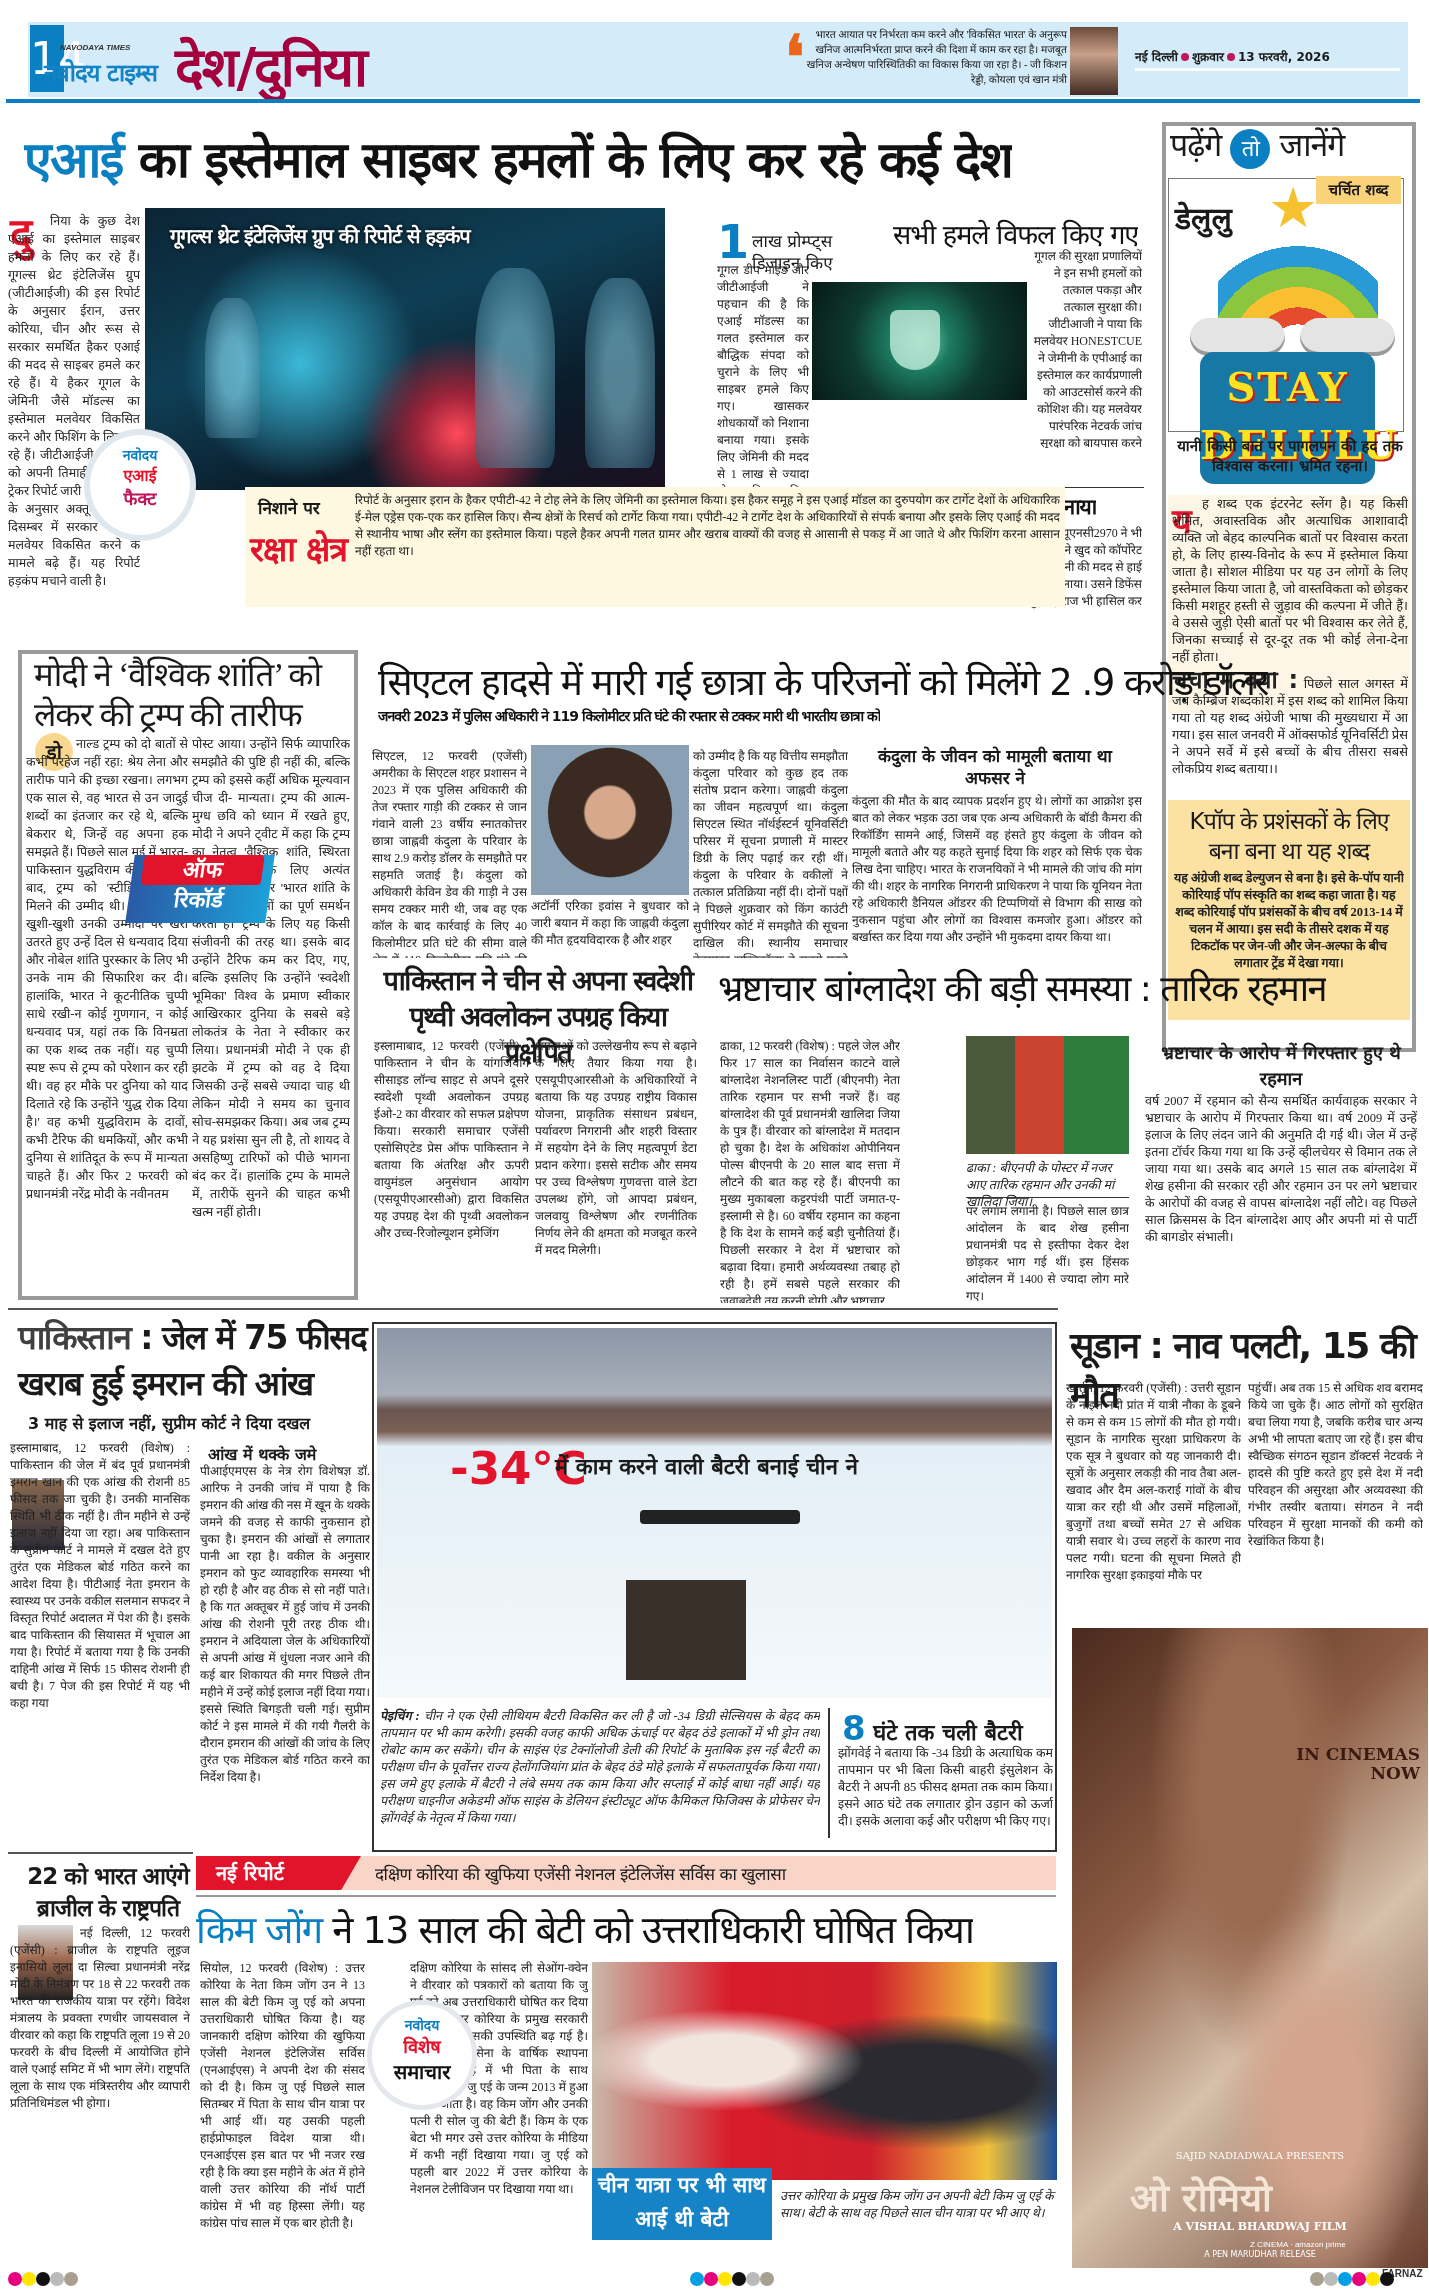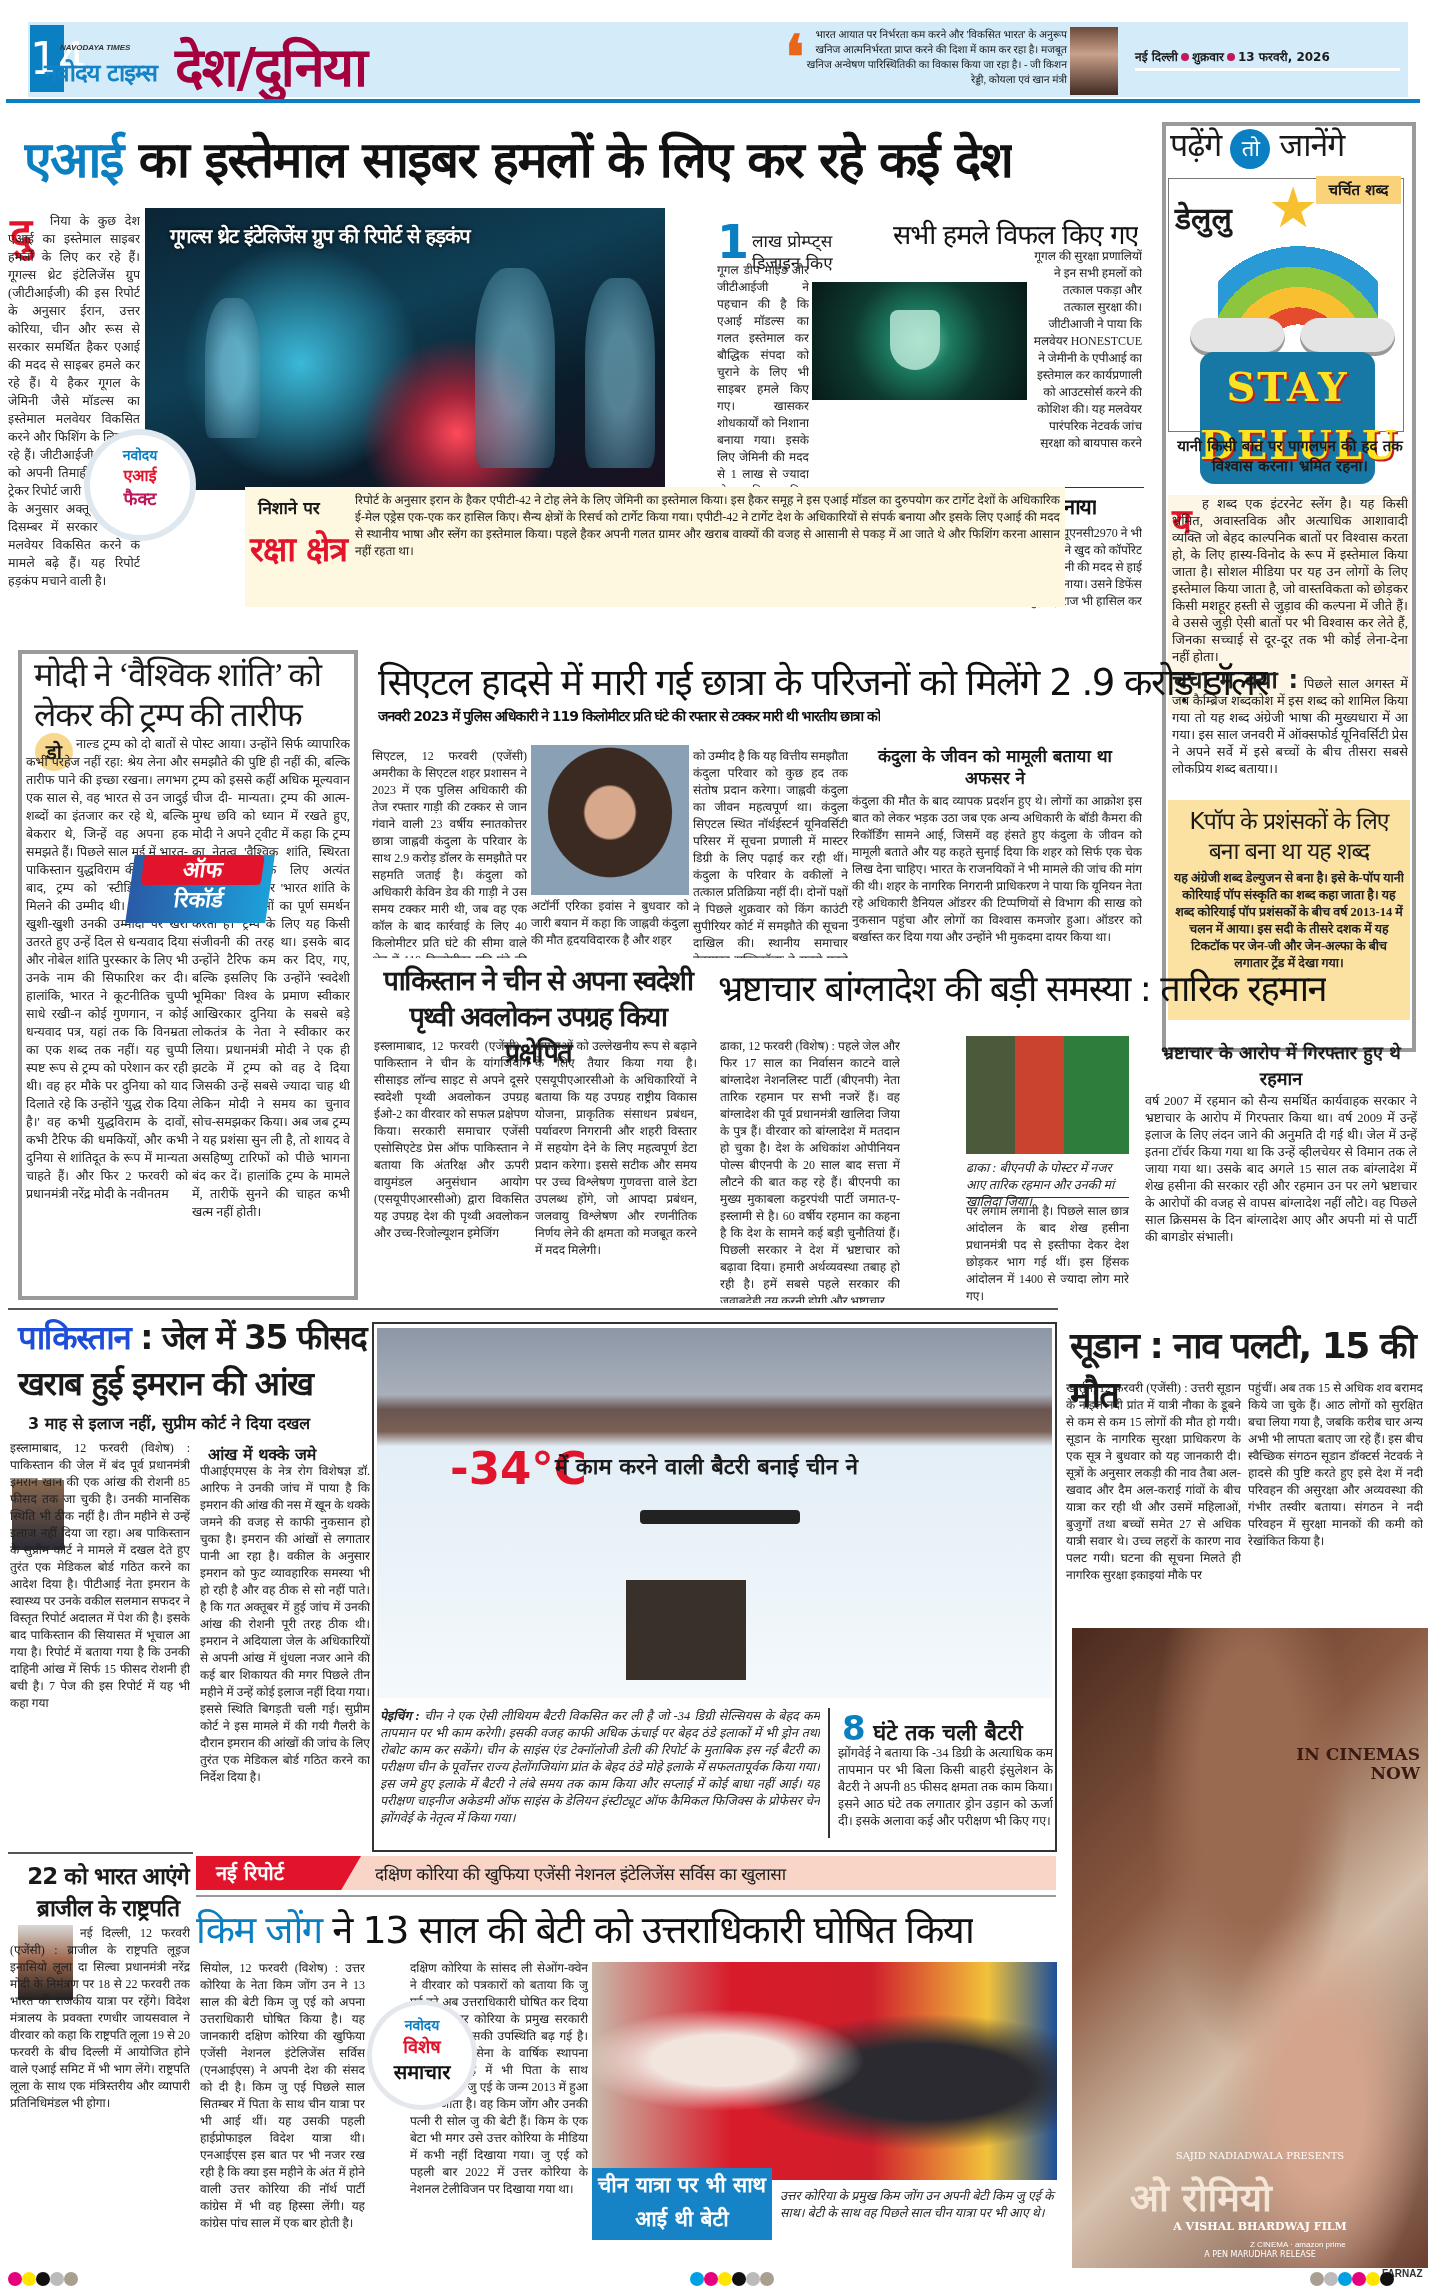--- a/index.html
+++ b/index.html
@@ -88,21 +88,21 @@
 
 #bd-hl{left:718px;top:963px;font-size:36px;font-family:"DejaVu Sans",sans-serif;letter-spacing:-1.5px}
 #bd-c1{left:720px;top:1038px;width:180px;height:265px}
 #bd-photo{left:966px;top:1036px;width:163px;height:118px;background:linear-gradient(90deg,#4a5a3a 0 30%,#c9432f 30% 60%,#2e7d3c 60%)}
 #bd-cap{left:966px;top:1160px;width:163px}
 #bd-c2{left:966px;top:1230px;width:163px;height:75px}
 #bd-side-hl{left:1150px;top:1040px;width:262px;text-align:center;font-size:18px;line-height:26px;font-weight:bold;font-family:"DejaVu Serif",serif}
 #bd-side{left:1145px;top:1093px;width:272px;height:210px;font-size:12.5px;line-height:17px}
 
 #imran-hl{left:18px;top:1315px;font-size:33px;line-height:46px;font-weight:bold;font-family:"DejaVu Sans",sans-serif;letter-spacing:-1.5px}
-#imran-hl .blue{color:#1d4ed8}
+#imran-hl .blue{color:#404040}
 #imran-sub{left:28px;top:1412px;font-size:16px;font-weight:bold;font-family:"DejaVu Sans",sans-serif}
 #imran-c1{left:10px;top:1440px;width:180px;height:380px}
 #imran-photo{left:12px;top:1480px;width:52px;height:70px;background:linear-gradient(#8a6a50,#2a2a35)}
 #eye-hl{left:208px;top:1443px;font-size:16px;font-weight:bold;font-family:"DejaVu Sans",sans-serif}
 #imran-c2{left:200px;top:1463px;width:170px;height:357px}
 
 #battery-box{left:372px;top:1322px;width:685px;height:530px;border:2px solid #333}
 #battery-photo{left:377px;top:1328px;width:675px;height:370px;background:linear-gradient(#8c96a6 0,#a9b0bb 18%,#6b5550 22%,#7a6156 28%,#e3eef6 32%,#f4f9fc 100%)}
 #drone{left:640px;top:1510px;width:160px;height:14px;background:#222;border-radius:4px}
 #case{left:626px;top:1580px;width:120px;height:100px;background:#3a302a}
@@ -256,21 +256,21 @@
 <div class="abs" id="bd-photo"></div>
 <div class="abs cap" id="bd-cap">ढाका : बीएनपी के पोस्टर में नजर आए तारिक रहमान और उनकी मां खालिदा जिया।</div>
 <div class="abs" style="left:966px;top:1197px;width:163px;height:1px;background:#333"></div>
 <div class="abs txt" id="bd-c2" style="font-size:12px;line-height:17px;top:1203px;height:100px">पर लगाम लगानी है। पिछले साल छात्र आंदोलन के बाद शेख हसीना प्रधानमंत्री पद से इस्तीफा देकर देश छोड़कर भाग गई थीं। इस हिंसक आंदोलन में 1400 से ज्यादा लोग मारे गए।</div>
 <div class="abs" id="bd-side-hl">भ्रष्टाचार के आरोप में गिरफ्तार हुए थे रहमान</div>
 <div class="abs txt" id="bd-side">वर्ष 2007 में रहमान को सैन्य समर्थित कार्यवाहक सरकार ने भ्रष्टाचार के आरोप में गिरफ्तार किया था। वर्ष 2009 में उन्हें इलाज के लिए लंदन जाने की अनुमति दी गई थी। जेल में उन्हें इतना टॉर्चर किया गया था कि उन्हें व्हीलचेयर से विमान तक ले जाया गया था। उसके बाद अगले 15 साल तक बांग्लादेश में शेख हसीना की सरकार रही और रहमान उन पर लगे भ्रष्टाचार के आरोपों की वजह से वापस बांग्लादेश नहीं लौटे। वह पिछले साल क्रिसमस के दिन बांग्लादेश आए और अपनी मां से पार्टी की बागडोर संभाली।</div>
 
 <div class="abs" style="left:8px;top:1308px;width:1050px;height:2px;background:#555"></div>
 
 <div class="abs" id="imran-hl" style="width:350px;white-space:normal">
-  <span class="blue">पाकिस्तान</span><span> : जेल में 35 फीसद खराब हुई इमरान की आंख</span>
+  <span class="blue">पाकिस्तान</span><span> : जेल में 75 फीसद खराब हुई इमरान की आंख</span>
 </div>
 <div class="abs" id="imran-sub">3 माह से इलाज नहीं, सुप्रीम कोर्ट ने दिया दखल</div>
 <div class="abs" id="imran-photo"></div>
 <div class="abs txt" id="imran-c1" style="font-size:12px;line-height:17px;padding-left:0">इस्लामाबाद, 12 फरवरी (विशेष) : पाकिस्तान की जेल में बंद पूर्व प्रधानमंत्री इमरान खान की एक आंख की रोशनी 85 फीसद तक जा चुकी है। उनकी मानसिक स्थिति भी ठीक नहीं है। तीन महीने से उन्हें इलाज नहीं दिया जा रहा। अब पाकिस्तान के सुप्रीम कोर्ट ने मामले में दखल देते हुए तुरंत एक मेडिकल बोर्ड गठित करने का आदेश दिया है। पीटीआई नेता इमरान के स्वास्थ्य पर उनके वकील सलमान सफदर ने विस्तृत रिपोर्ट अदालत में पेश की है। इसके बाद पाकिस्तान की सियासत में भूचाल आ गया है। रिपोर्ट में बताया गया है कि उनकी दाहिनी आंख में सिर्फ 15 फीसद रोशनी ही बची है। 7 पेज की इस रिपोर्ट में यह भी कहा गया</div>
 <div class="abs" id="eye-hl">आंख में थक्के जमे</div>
 <div class="abs txt" id="imran-c2" style="font-size:12px;line-height:17px">पीआईएमएस के नेत्र रोग विशेषज्ञ डॉ. आरिफ ने उनकी जांच में पाया है कि इमरान की आंख की नस में खून के थक्के जमने की वजह से काफी नुकसान हो चुका है। इमरान की आंखों से लगातार पानी आ रहा है। वकील के अनुसार इमरान को फुट व्यावहारिक समस्या भी हो रही है और वह ठीक से सो नहीं पाते। है कि गत अक्तूबर में हुई जांच में उनकी आंख की रोशनी पूरी तरह ठीक थी। इमरान ने अदियाला जेल के अधिकारियों से अपनी आंख में धुंधला नजर आने की कई बार शिकायत की मगर पिछले तीन महीने में उन्हें कोई इलाज नहीं दिया गया। इससे स्थिति बिगड़ती चली गई। सुप्रीम कोर्ट ने इस मामले में की गयी गैलरी के दौरान इमरान की आंखों की जांच के लिए तुरंत एक मेडिकल बोर्ड गठित करने का निर्देश दिया है।</div>
 
 <div class="abs" id="battery-box"></div>
 <div class="abs" id="battery-photo"></div>
 <div class="abs" id="drone"></div>

